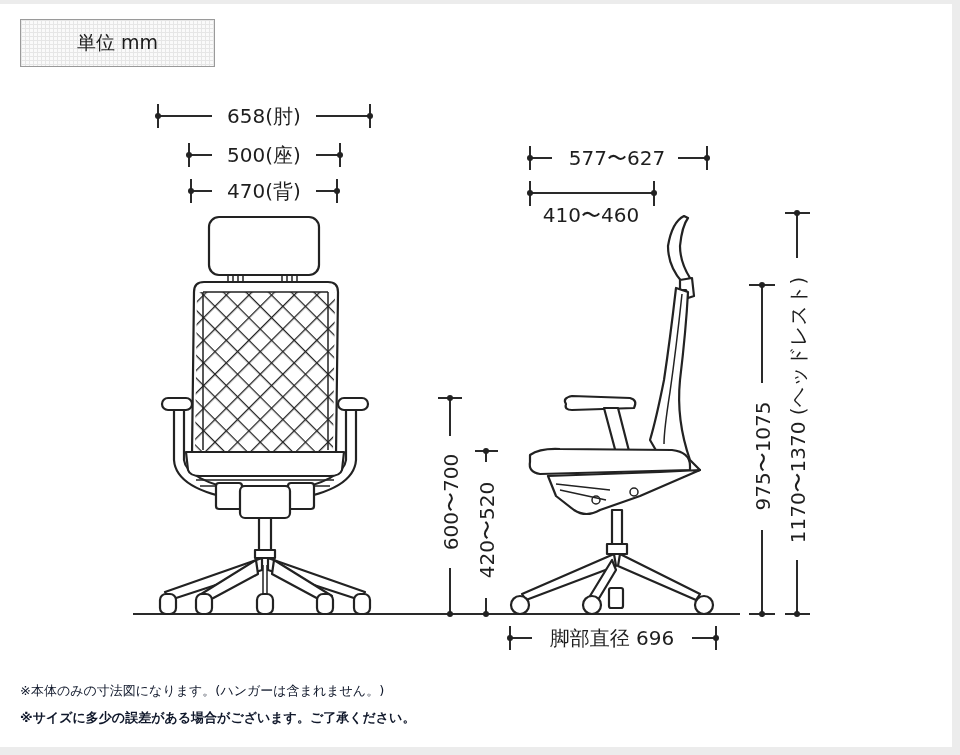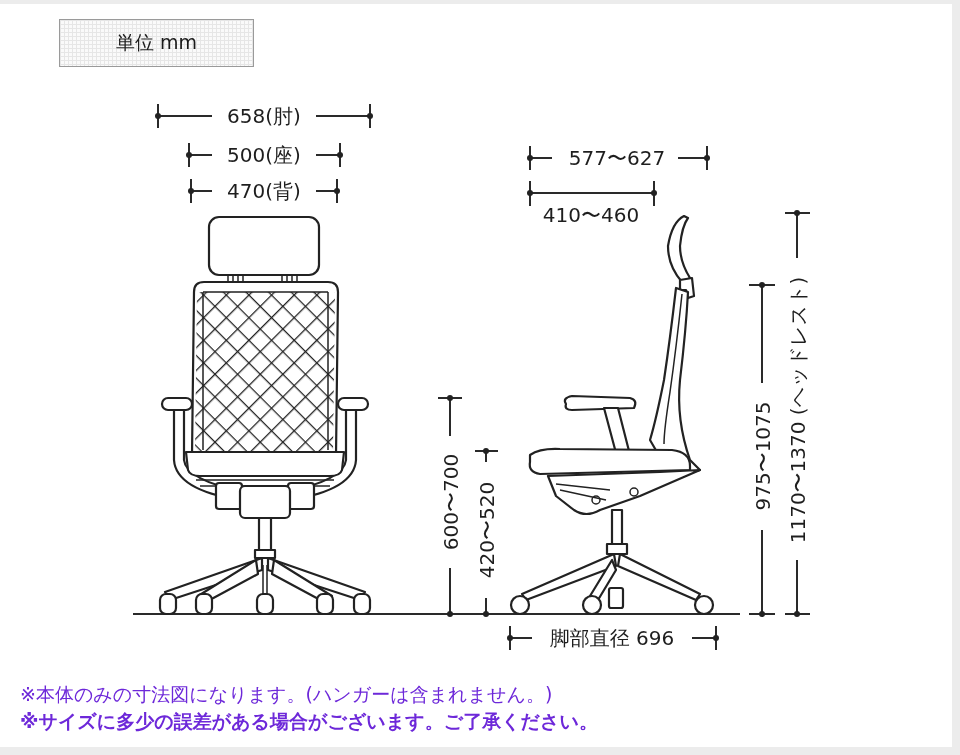--- a/index.html
+++ b/index.html
@@ -16,26 +16,26 @@
     .unit-box {
       position: absolute; left: 20px; top: 19px; width: 195px; height: 48px;
       border: 1px solid #9a9a9a;
       background-color: #fafafa;
       background-image:
         linear-gradient(#e6e6e6 1px, transparent 1px),
         linear-gradient(90deg, #e6e6e6 1px, transparent 1px);
       background-size: 4px 4px;
       box-sizing: border-box;
       display: flex; align-items: center; justify-content: center;
-      font-size: 19px; color: #1a1a1a; margin-left: 39px;
+      font-size: 19px; color: #1a1a1a;
     }
     svg.drawing { position: absolute; left: 0; top: 0; }
     .dim-text { font-family: "DejaVu Sans", "Liberation Sans", sans-serif; font-size: 20px; fill: #1e1e1e; }
     .note {
-      position: absolute; left: 20px; font-size: 19px; color: #6d28d9; white-space: nowrap;
+      position: absolute; left: 20px; font-size: 13px; color: #0f172a; white-space: nowrap;
     }
     .line { stroke: #2a2a2a; stroke-width: 2; fill: none; }
     .part { stroke: #222; stroke-width: 2.2; fill: #fff; stroke-linejoin: round; }
     .thin { stroke: #222; stroke-width: 1.5; fill: none; }
     .dot { fill: #222; }
   </style>
 </head>
 <body>
 
 <div class="page"></div>

